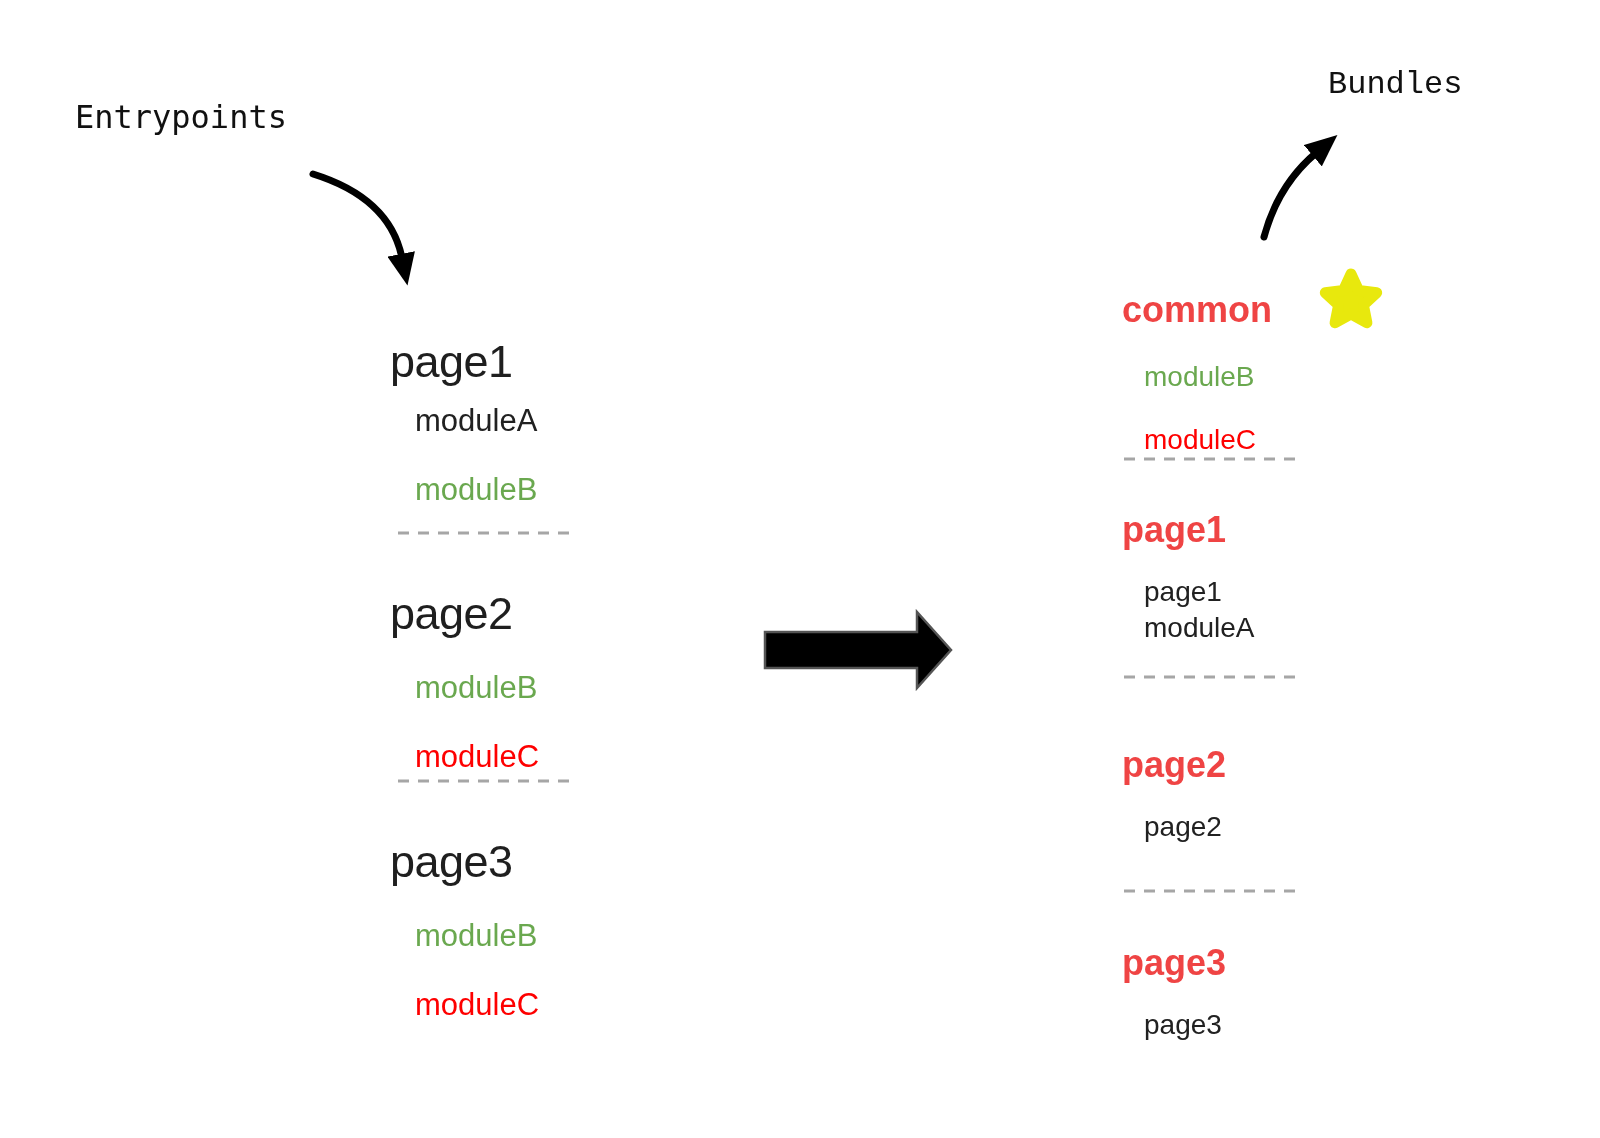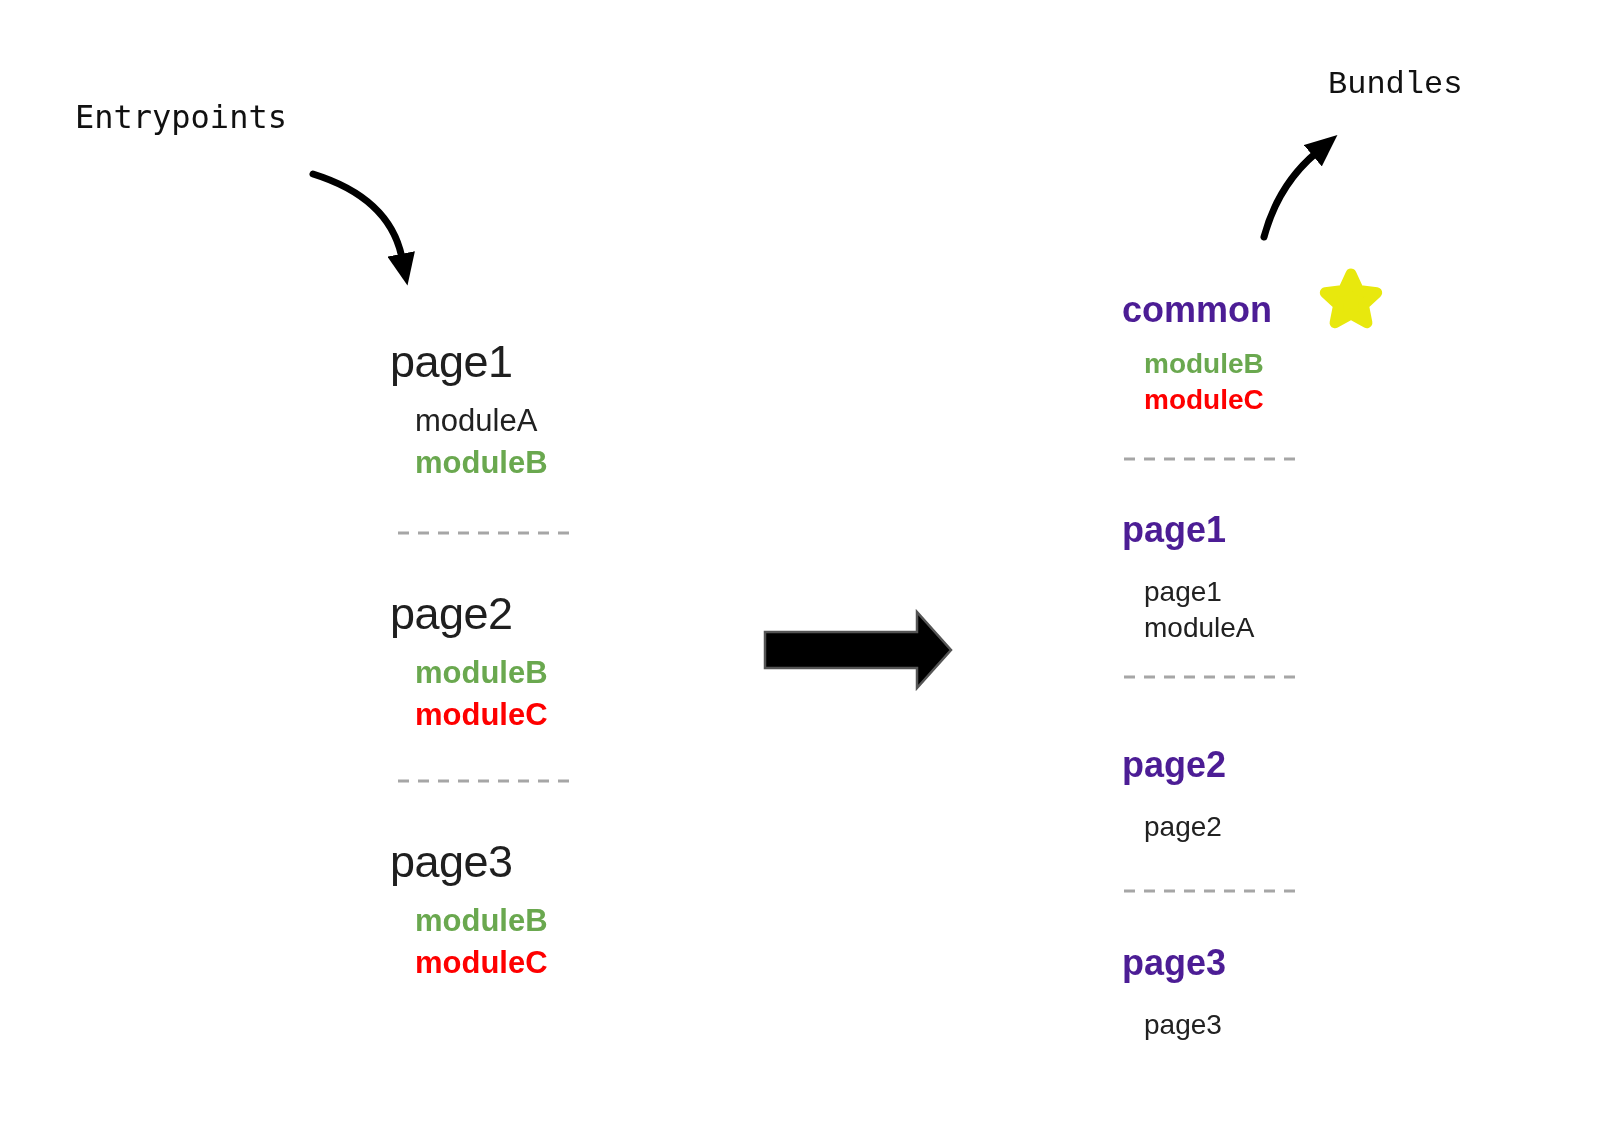--- a/index.html
+++ b/index.html
@@ -55,33 +55,33 @@
   
   .bundle {
     position: absolute;
     left: 1122px;
     white-space: nowrap;
   }
   .bundle .bundle-name {
     font-size: 36px;
     font-weight: 700;
     line-height: 44px;
-    color: #4c1d95;
+    color: #ef4444;
   }
   .bundle .mods {
     padding-left: 22px;
     font-size: 28px;
     line-height: 36px;
   }
   .bundle.first .mods { margin-top: 14px; }
   .bundle .mods { margin-top: 22px; }
   .bundle.first .mods { margin-top: 14px; }
 
   .mod { color: var(--black, #212121); }
-  .mod.bold { font-weight: 700; }
+  .mod.bold { font-weight: 400; margin-top: 27px; }
 
   .star-shape {
     fill: var(--star_yellow, #e8e80d);
     stroke: var(--star_yellow, #e8e80d);
     stroke-width: 11;
     stroke-linejoin: round;
   }
   .divider-line {
     stroke: var(--divider, #a6a6a6);
     stroke-width: 3;

